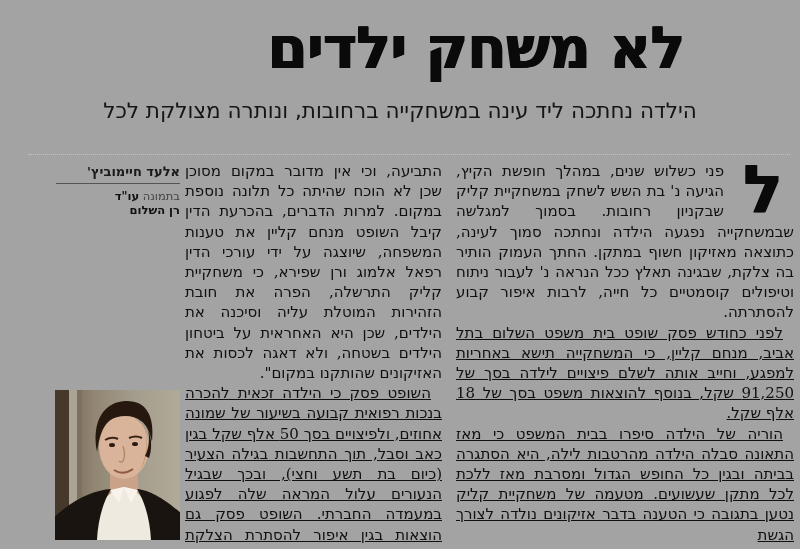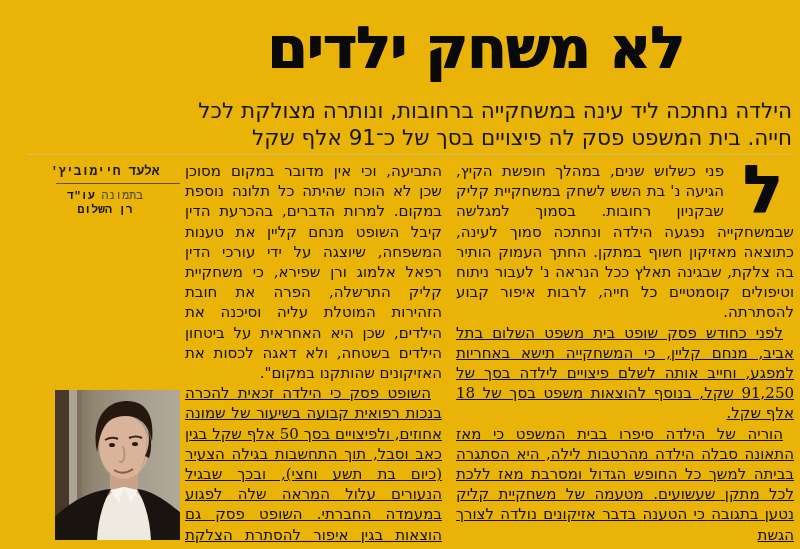--- a/index.html
+++ b/index.html
@@ -1,39 +1,39 @@
 <!DOCTYPE html>
 <html lang="he"><head>
 <meta charset="utf-8">
 <style>
   html,body{margin:0;padding:0;background:#e8e8e8;}
   .page{
-    position:relative;width:800px;height:549px;background:#eab308;
+    position:relative;width:800px;height:549px;background:#a3a3a3;
     margin:0 auto;overflow:hidden;
     font-family:"DejaVu Sans",sans-serif;color:#111;
   }
   .headline{
     position:absolute;top:14px;left:180px;right:28px;
     direction:rtl;text-align:center;
     font-size:58px;font-weight:bold;letter-spacing:-1px;color:#0a0a0a;
     text-shadow:0.7px 0 0 #0a0a0a,-0.7px 0 0 #0a0a0a;
     white-space:nowrap;
   }
   .subhead{
     position:absolute;top:97px;left:8px;right:8px;
-    direction:rtl;
+    direction:rtl;text-align:center;
     font-size:21.5px;line-height:27px;font-weight:400;color:#151515;
   }
   .top-rule{
     position:absolute;top:154px;left:28px;right:10px;height:0;
     border-top:1px dotted #c4c4c4;
   }
   .sidebar{
     position:absolute;left:30px;top:164px;width:150px;
-    direction:rtl;text-align:center;font-family:Liberation Mono, monospace;
+    direction:rtl;text-align:right;
   }
   .author{
     font-size:13px;font-weight:bold;color:#1a1a1a;letter-spacing:0;
   }
   .byline-rule{
     border:none;border-top:1px solid #555;margin:4px 0 5px auto;width:124px;
   }
   .caption{font-size:11.5px;line-height:14px;color:#222;}
   .caption .prefix{font-weight:400;color:#444;margin-top:46px;}
   .caption .bold{font-weight:bold;color:#111;}
@@ -62,39 +62,38 @@
 </style>
 </head>
 <body>
 
 <div class="page">
 
   <div class="headline">לא משחק ילדים</div>
 
   <div class="subhead">
     <span>הילדה נחתכה ליד עינה במשחקייה ברחובות, ונותרה מצולקת לכל</span><br>
-    <span>חייה. בית המשפט פסק לה פיצויים בסך של כ־91 אלף שקל</span>
   </div>
 
   <div class="top-rule"></div>
 
   <div class="sidebar">
     <div class="author">אלעד חיימוביץ'</div>
     <hr class="byline-rule">
     <div class="caption">
       <span class="prefix">בתמונה</span>
       <span class="bold">עו"ד</span><br>
       <span class="bold">רן השלום</span>
     </div>
   </div>
 
   <div class="col col-right">
     <p><span class="dropcap">ל</span><span>פני כשלוש שנים, במהלך חופשת הקיץ, הגיעה נ' בת השש לשחק במשחקיית קליק שבקניון רחובות. בסמוך למגלשה שבמשחקייה נפגעה הילדה ונחתכה סמוך לעינה, כתוצאה מאזיקון חשוף במתקן. החתך העמוק הותיר בה צלקת, שבגינה תאלץ ככל הנראה נ' לעבור ניתוח וטיפולים קוסמטיים כל חייה, לרבות איפור קבוע להסתרתה.</span></p>
     <p class="indent">לפני כחודש פסק שופט בית משפט השלום בתל אביב, מנחם קליין, כי המשחקייה תישא באחריות למפגע, וחייב אותה לשלם פיצויים לילדה בסך של 91,250 שקל, בנוסף להוצאות משפט בסך של 18 אלף שקל.</p>
-    <p class="indent">הוריה של הילדה סיפרו בבית המשפט כי מאז התאונה סבלה הילדה מהרטבות לילה, היא הסתגרה בביתה למשך כל החופש הגדול ומסרבת מאז ללכת לכל מתקן שעשועים. מטעמה של משחקיית קליק נטען בתגובה כי הטענה בדבר אזיקונים נולדה לצורך הגשת</p>
+    <p class="indent">הוריה של הילדה סיפרו בבית המשפט כי מאז התאונה סבלה הילדה מהרטבות לילה, היא הסתגרה בביתה ובגין כל החופש הגדול ומסרבת מאז ללכת לכל מתקן שעשועים. מטעמה של משחקיית קליק נטען בתגובה כי הטענה בדבר אזיקונים נולדה לצורך הגשת</p>
   </div>
 
   <div class="col col-left">
     <p>התביעה, וכי אין מדובר במקום מסוכן שכן לא הוכח שהיתה כל תלונה נוספת במקום. למרות הדברים, בהכרעת הדין קיבל השופט מנחם קליין את טענות המשפחה, שיוצגה על ידי עורכי הדין רפאל אלמוג ורן שפירא, כי משחקיית קליק התרשלה, הפרה את חובת הזהירות המוטלת עליה וסיכנה את הילדים, שכן היא האחראית על ביטחון הילדים בשטחה, ולא דאגה לכסות את האזיקונים שהותקנו במקום".</p>
     <p class="indent">השופט פסק כי הילדה זכאית להכרה בנכות רפואית קבועה בשיעור של שמונה אחוזים, ולפיצויים בסך 50 אלף שקל בגין כאב וסבל, תוך התחשבות בגילה הצעיר (כיום בת תשע וחצי), ובכך שבגיל הנעורים עלול המראה שלה לפגוע במעמדה החברתי. השופט פסק גם הוצאות בגין איפור להסתרת הצלקת לכל ימי חייה, ובגין הוצאות רפואיות צפויות בעתיד בגין ניתוח לתיקון הצלקת.</p>
   </div>
 
   <div class="photo">
     <svg width="125" height="150" viewBox="0 0 125 150" xmlns="http://www.w3.org/2000/svg">
       <defs>

